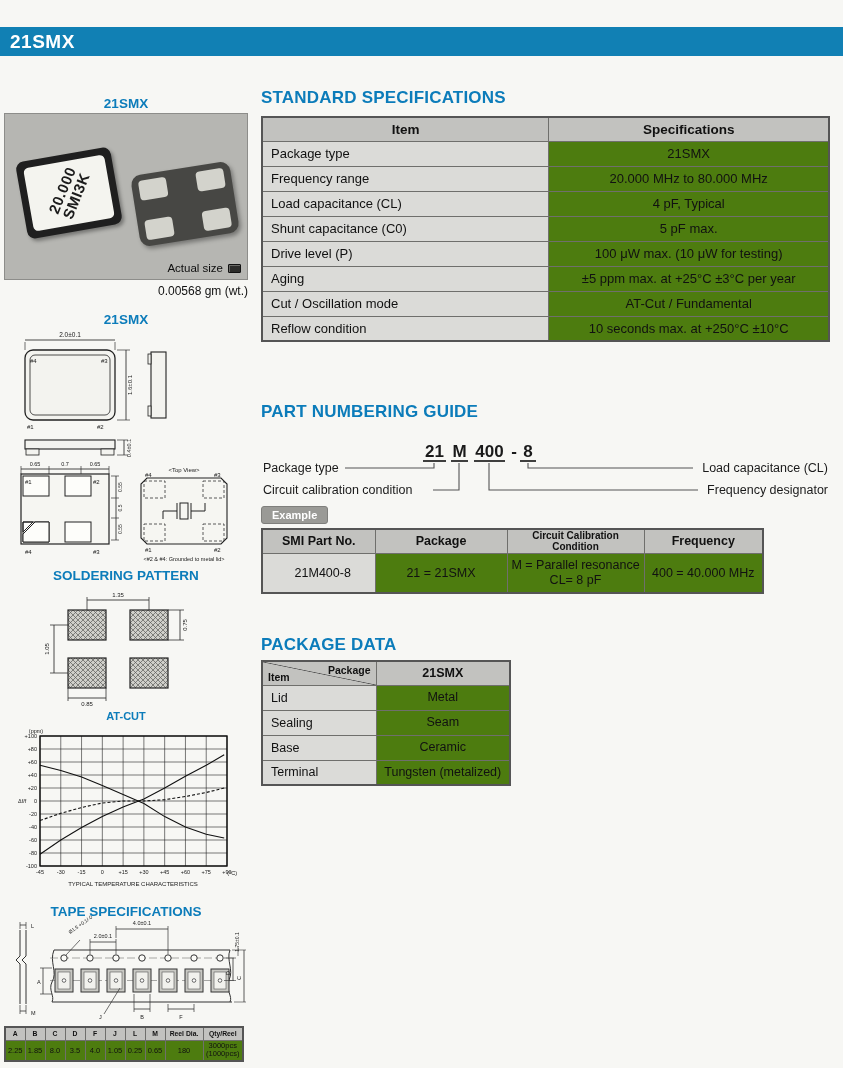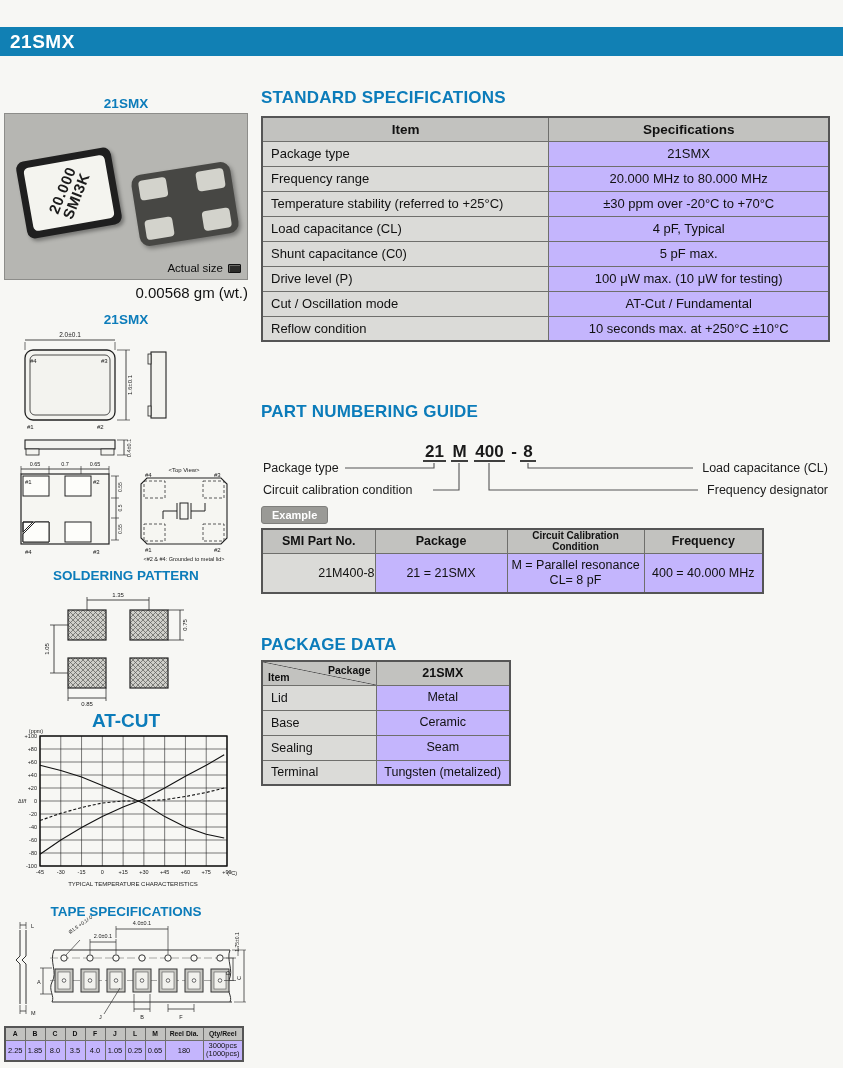--- a/index.html
+++ b/index.html
@@ -26,37 +26,37 @@
   .photo-box { left:4px; top:113px; width:244px; height:167px; background:#b6b6b2; border:1px solid #8d8d8a; }
   .chip-front { position:absolute; left:16px; top:40px; width:96px; height:78px; background:#1f1f1f; border-radius:8px; transform:rotate(-10deg); box-shadow:2px 3px 4px rgba(0,0,0,0.35); }
   .chip-face { position:absolute; left:7px; top:7px; right:7px; bottom:7px; background:#f4f4ef; border-radius:5px; overflow:hidden; }
   .chip-marking { position:absolute; left:50%; top:50%; transform:translate(-50%,-50%) rotate(-58deg); font-weight:bold; font-size:15px; line-height:1.0; color:#1b1b1b; text-align:center; letter-spacing:0.5px; }
   .chip-back { position:absolute; left:130px; top:54px; width:100px; height:72px; background:#474744; border-radius:10px; transform:rotate(-9deg); box-shadow:2px 3px 4px rgba(0,0,0,0.35); }
   .chip-back .pad { position:absolute; width:28px; height:20px; background:#d3d3cc; border-radius:4px; }
   .pad-tl { left:7px; top:6px; } .pad-tr { right:7px; top:6px; }
   .pad-bl { left:7px; bottom:6px; } .pad-br { right:7px; bottom:6px; }
   .actual-size { position:absolute; right:6px; bottom:5px; font-size:11.5px; color:#0e0e0e; }
   .as-icon { display:inline-block; width:13px; height:9px; background:#2c2c2a; border:1px solid #111; border-radius:1px; vertical-align:middle; margin-left:5px; box-shadow:inset 1px 1px 0 #6a6a66; }
-  .weight { left:4px; top:284px; width:244px; text-align:right; font-size:15px; }
+  .weight { left:4px; top:284px; width:244px; text-align:right; font-size:12px; }
 
   
-  table { border-collapse:collapse; table-layout:fixed; background:#c4b5fd; }
+  table { border-collapse:collapse; table-layout:fixed; background:#4d7c0f; }
   table.bordered { border:2px solid #555; }
   table.bordered th, table.bordered td { border:1px solid #6f6f6c; }
   th { background:#c2c2bf; font-weight:bold; }
   .spec-table { left:261px; top:116px; width:569px; font-size:13px; }
   .spec-table th { height:24px; font-size:13.5px; }
   .spec-table td { height:25px; }
   td.lab { background:#dbdbd8; padding-left:8px; text-align:left; }
   td.val { text-align:center; }
   .ex-table { left:261px; top:528px; width:501px; font-size:12.5px; }
   .ex-table th { height:24px; }
   .th-sm { font-size:10px; }
   .ex-table td { text-align:center; }
-  .ex-table td.lab { text-align:right; }
+  .ex-table td.lab { text-align:center; }
   .two-line { line-height:1.15; }
   .pkg-table { left:261px; top:660px; width:248px; font-size:12.5px; }
   .pkg-table th { height:24px; }
   .pkg-table td { height:25px; }
   .pkg-table td.val { line-height:1.15; }
   .diag-cell { position:relative; background:#c2c2bf;
     background-image:linear-gradient(to top right, transparent calc(50% - 0.7px), #555 50%, transparent calc(50% + 0.7px)); }
   .diag-top { position:absolute; top:2px; right:5px; font-size:10.5px; font-weight:bold; }
   .diag-bot { position:absolute; bottom:2px; left:5px; font-size:10.5px; font-weight:bold; }
 
@@ -205,21 +205,21 @@
   <line x1="22" y1="40" x2="40" y2="40" stroke="#333" stroke-width="0.8"></line>
   <line x1="22" y1="88" x2="40" y2="88" stroke="#333" stroke-width="0.8"></line>
   <line x1="26" y1="40" x2="26" y2="88" stroke="#333" stroke-width="0.9"></line>
   <text x="21" y="64" font-size="6" transform="rotate(-90 21,64)" text-anchor="middle">1.05</text>
   <line x1="40" y1="103" x2="40" y2="116" stroke="#333" stroke-width="0.8"></line>
   <line x1="78" y1="103" x2="78" y2="116" stroke="#333" stroke-width="0.8"></line>
   <line x1="40" y1="113" x2="78" y2="113" stroke="#333" stroke-width="0.9"></line>
   <text x="59" y="121" text-anchor="middle" font-size="6">0.85</text>
 </svg>
 
-<div class="abs sub-h" style="top:710px; font-size:19px;">AT-CUT</div>
+<div class="abs sub-h" style="top:710px; font-size:11px;">AT-CUT</div>
 
 <svg class="abs" id="atcut-svg" style="left:12px; top:728px;" width="228" height="162" viewBox="0 0 228 162">
   <g id="chart-gen">
       <line x1="28" y1="8" x2="28" y2="138" stroke="#222" stroke-width="0.6"></line>
       <text x="28" y="146" text-anchor="middle" font-size="5.5">-45</text>
       <line x1="48.77777777777777" y1="8" x2="48.77777777777777" y2="138" stroke="#222" stroke-width="0.6"></line>
       <text x="48.77777777777777" y="146" text-anchor="middle" font-size="5.5">-30</text>
       <line x1="69.55555555555554" y1="8" x2="69.55555555555554" y2="138" stroke="#222" stroke-width="0.6"></line>
       <text x="69.55555555555554" y="146" text-anchor="middle" font-size="5.5">-15</text>
       <line x1="90.33333333333333" y1="8" x2="90.33333333333333" y2="138" stroke="#222" stroke-width="0.6"></line>
@@ -399,34 +399,34 @@
   </tr>
   <tr>
         <td class="lab">Package type</td>
         <td class="val">21SMX</td>
       </tr>
   <tr>
         <td class="lab">Frequency range</td>
         <td class="val">20.000 MHz to 80.000 MHz</td>
       </tr>
   <tr>
-        <td class="lab">Temperature stability (referred to +25°C)</td>
-        <td class="val">±30 ppm over -20°C to +70°C</td>
-      </tr>
-  <tr>
         <td class="lab">Load capacitance (CL)</td>
         <td class="val">4 pF, Typical</td>
       </tr>
   <tr>
         <td class="lab">Shunt capacitance (C0)</td>
         <td class="val">5 pF max.</td>
       </tr>
   <tr>
         <td class="lab">Drive level (P)</td>
         <td class="val">100 μW max. (10 μW for testing)</td>
+      </tr>
+  <tr>
+        <td class="lab">Aging</td>
+        <td class="val">±5 ppm max. at +25°C ±3°C per year</td>
       </tr>
   <tr>
         <td class="lab">Cut / Oscillation mode</td>
         <td class="val">AT-Cut / Fundamental</td>
       </tr>
   <tr>
         <td class="lab">Reflow condition</td>
         <td class="val">10 seconds max. at +250°C ±10°C</td>
       </tr>
 </tbody>
@@ -485,25 +485,25 @@
       <span class="diag-top">Package</span>
       <span class="diag-bot">Item</span>
     </th>
     <th style="width:134px">21SMX</th>
   </tr>
   <tr>
         <td class="lab">Lid</td>
         <td class="val">Metal</td>
       </tr>
   <tr>
+        <td class="lab">Sealing</td>
+        <td class="val">Seam</td>
+      </tr>
+  <tr>
         <td class="lab">Base</td>
         <td class="val">Ceramic</td>
       </tr>
   <tr>
-        <td class="lab">Sealing</td>
-        <td class="val">Seam</td>
-      </tr>
-  <tr>
         <td class="lab">Terminal</td>
         <td class="val">Tungsten (metalized)</td>
       </tr>
 </tbody>
   </table>
 
 </body></html>

